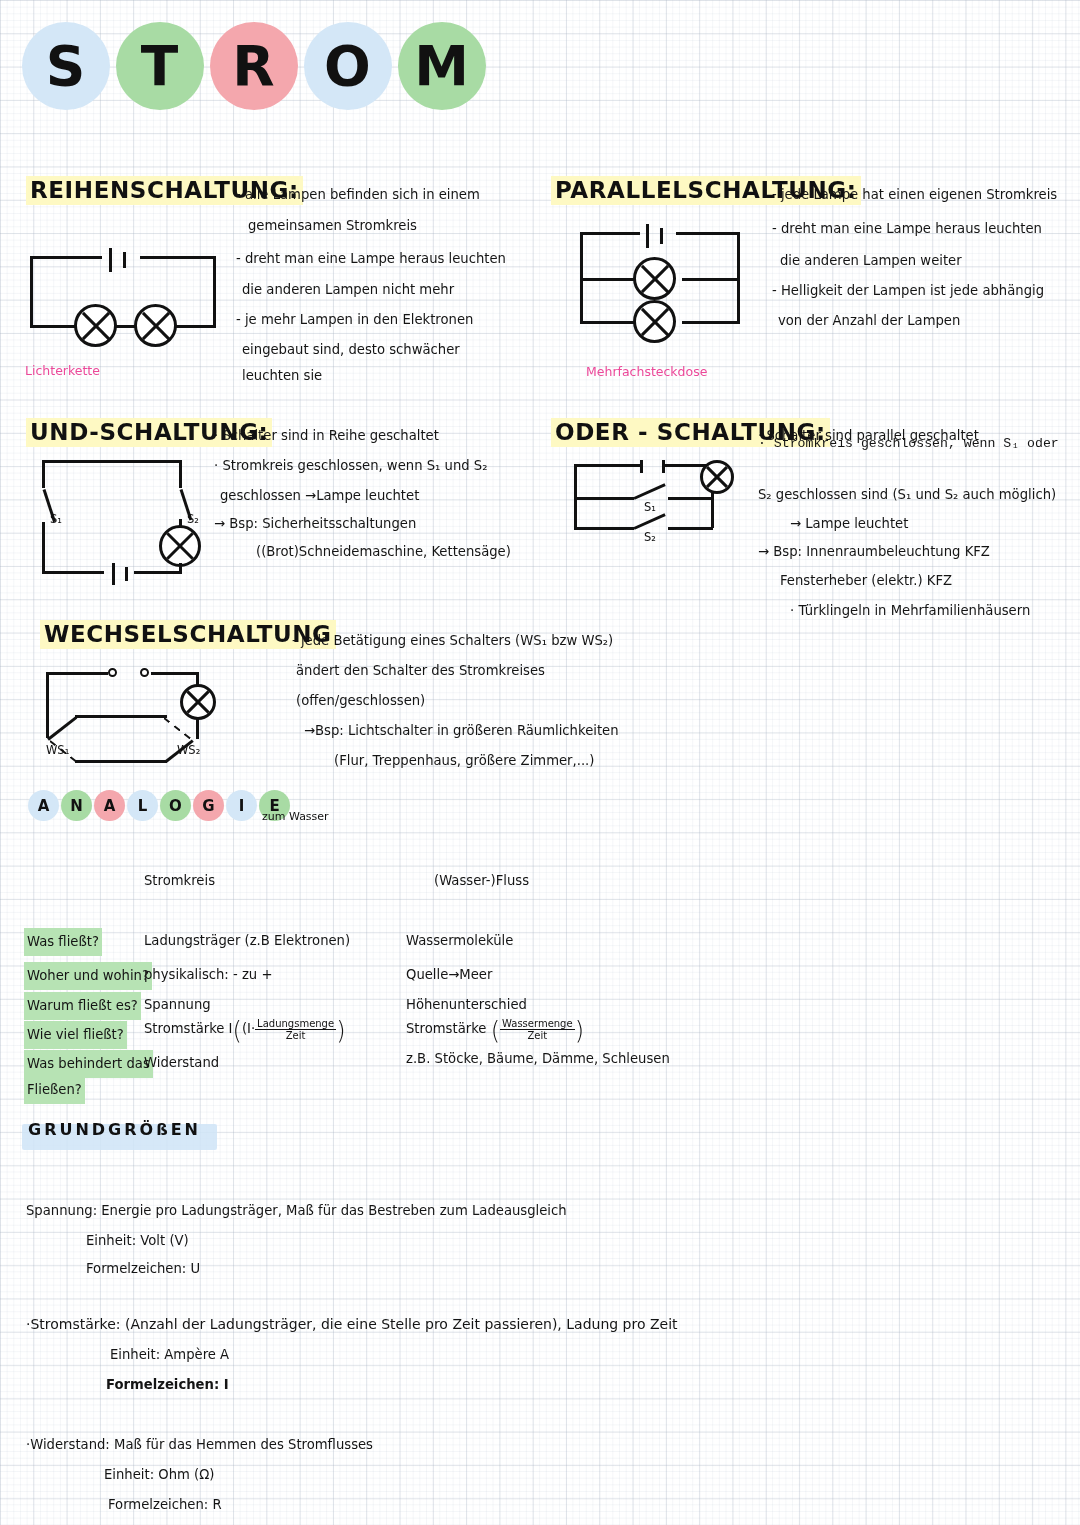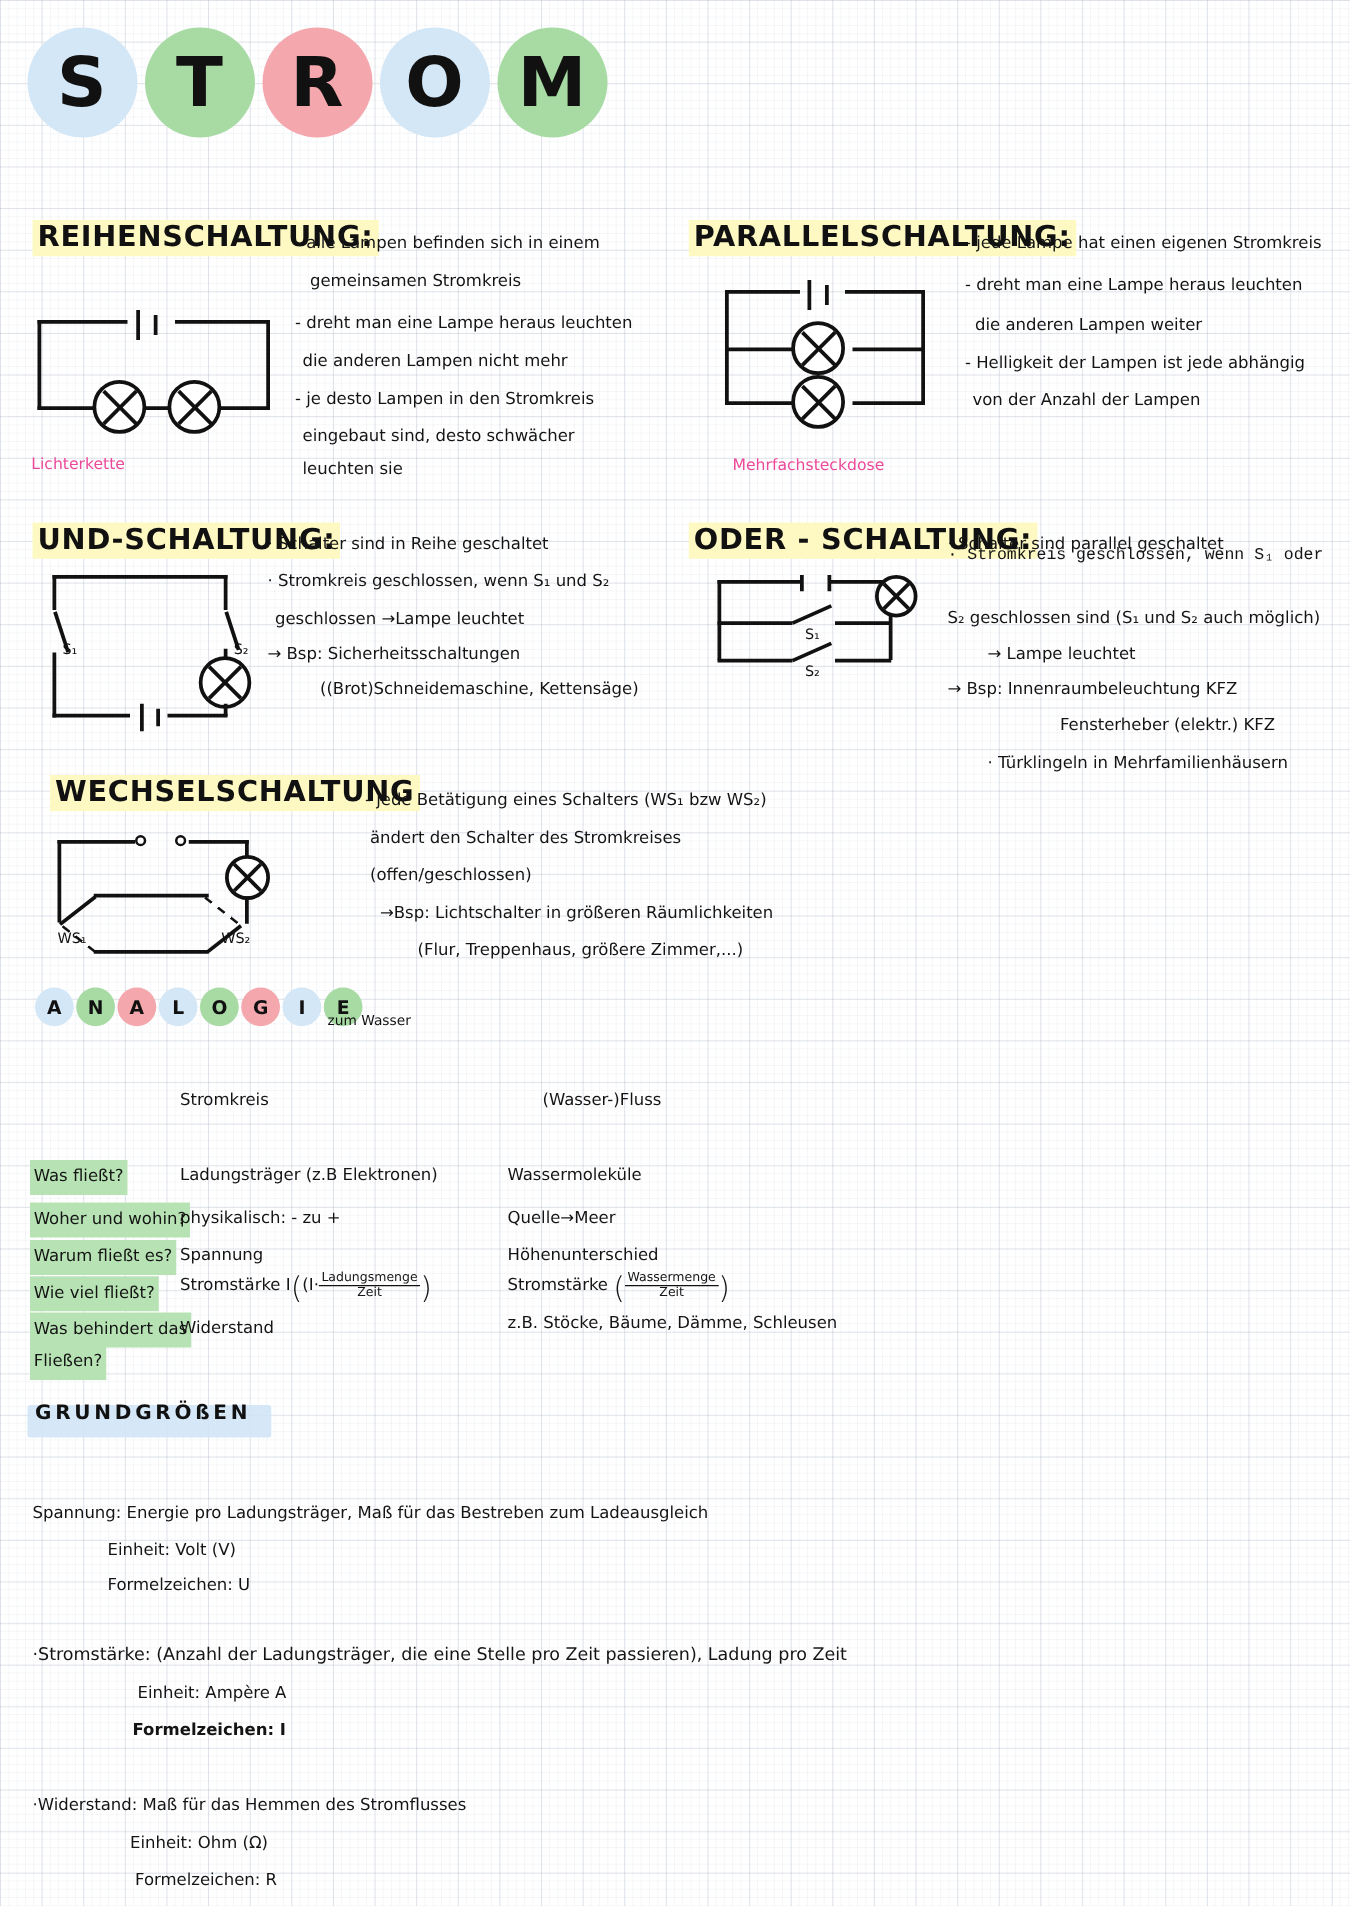--- a/index.html
+++ b/index.html
@@ -90,21 +90,21 @@
       <span>M</span>
     </div>
 </div>
 
 <div class="abs heading" style="left:26px;top:176px;">REIHENSCHALTUNG:</div>
 
 <div class="abs note" style="left:236px;top:182px;">- alle Lampen befinden sich in einem</div>
 <div class="abs note" style="left:248px;top:213px;">gemeinsamen Stromkreis</div>
 <div class="abs note" style="left:236px;top:246px;">- dreht man eine Lampe heraus leuchten</div>
 <div class="abs note" style="left:242px;top:277px;">die anderen Lampen nicht mehr</div>
-<div class="abs note" style="left:236px;top:307px;">- je desto Lampen in den Stromkreis</div>
+<div class="abs note" style="left:236px;top:307px;">- je mehr Lampen in den Elektronen</div>
 <div class="abs note" style="left:242px;top:337px;">eingebaut sind, desto schwächer</div>
 <div class="abs note" style="left:242px;top:363px;">leuchten sie</div>
 
 <div class="abs" style="left:30px;top:248px;width:186px;height:95px;">
   <div class="wire h" style="left:0;top:8px;width:72px;"></div>
   <div class="wire h" style="left:110px;top:8px;width:76px;"></div>
   <div class="batt-long" style="left:79px;top:0px;height:24px;"></div>
   <div class="batt-short" style="left:93px;top:4px;height:16px;"></div>
   <div class="wire v" style="left:0;top:8px;height:72px;"></div>
   <div class="wire v" style="left:183px;top:8px;height:72px;"></div>
@@ -166,21 +166,21 @@
   <div class="lbl" style="left:147px;top:62px;">S₂</div>
 </div>
 
 <div class="abs heading" style="left:551px;top:418px;">ODER - SCHALTUNG:</div>
 
 <div class="abs note" style="left:758px;top:423px;">· Schalter sind parallel geschaltet</div>
 <div class="abs note" style="left:758px;top:431px;font-family:Liberation Mono, monospace;">· Stromkreis geschlossen, wenn S₁ oder</div>
 <div class="abs note" style="left:758px;top:482px;">S₂ geschlossen sind (S₁ und S₂ auch möglich)</div>
 <div class="abs note" style="left:790px;top:511px;">→ Lampe leuchtet</div>
 <div class="abs note" style="left:758px;top:539px;">→ Bsp: Innenraumbeleuchtung KFZ</div>
-<div class="abs note" style="left:848px;top:568px;">Fensterheber (elektr.) KFZ</div>
+<div class="abs note" style="left:780px;top:568px;">Fensterheber (elektr.) KFZ</div>
 <div class="abs note" style="left:790px;top:598px;">· Türklingeln in Mehrfamilienhäusern</div>
 
 <div class="abs" style="left:572px;top:458px;width:170px;height:80px;">
   <div class="wire h" style="left:2px;top:6px;width:66px;"></div>
   <div class="batt-short" style="left:68px;top:2px;height:13px;"></div>
   <div class="wire h" style="left:92px;top:6px;width:50px;"></div>
   <div class="batt-short" style="left:90px;top:2px;height:13px;"></div>
   <div class="wire v" style="left:2px;top:6px;height:64px;"></div>
   <div class="wire v" style="left:139px;top:6px;height:64px;"></div>
   <div class="lamp" style="left:128px;top:2px;width:34px;height:34px;"></div>

